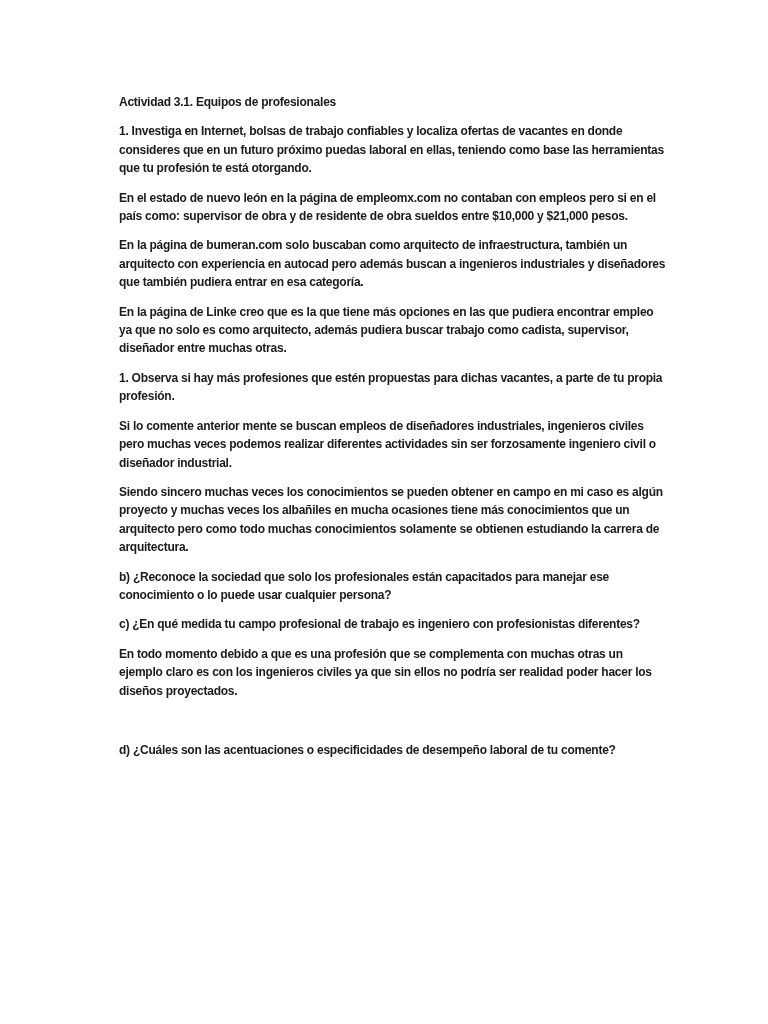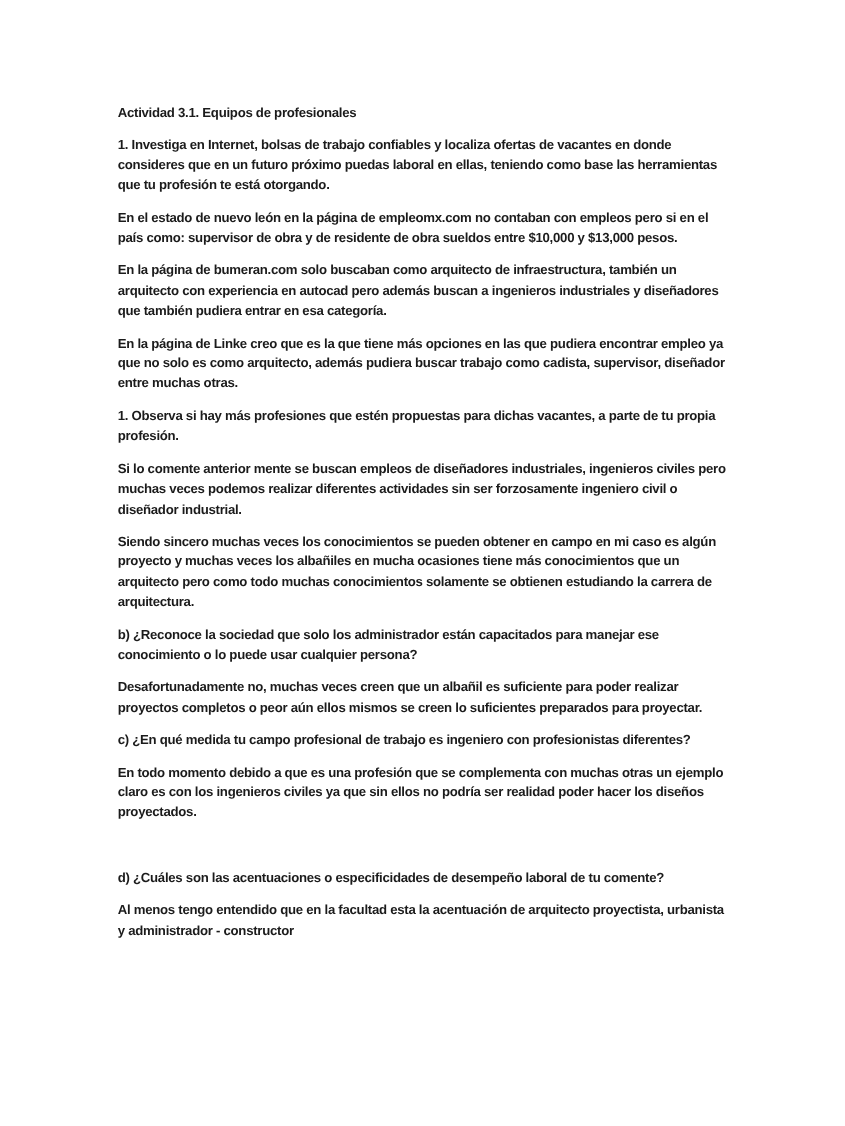--- a/index.html
+++ b/index.html
@@ -17,40 +17,38 @@
     width: 560px;
     color: #1b1b1b;
     font-family: "Liberation Sans", sans-serif;
     font-weight: 700;
     font-size: 12px;
     line-height: 18.4px;
     letter-spacing: -0.25px;
     text-align: left;
   }
   .doc-page p {
-    margin: 0 0 11px 0;
+    margin: 0 0 11px 12px;
   }
   .doc-title {
     font-size: 12px;
   }
   .extra-gap {
     margin-top: 41px !important;
   }
 </style>
 </head>
 <body>
 
 <div class="doc-page">
   <p class="doc-title">Actividad 3.1. Equipos de profesionales</p>
   <p>1. Investiga en Internet, bolsas de trabajo confiables y localiza ofertas de vacantes en donde consideres que en un futuro próximo puedas laboral en ellas, teniendo como base las herramientas que tu profesión te está otorgando.</p>
-  <p>En el estado de nuevo león en la página de empleomx.com no contaban con empleos pero si en el país como: supervisor de obra y de residente de obra sueldos entre $10,000 y $13,000 pesos.</p>
+  <p>En el estado de nuevo león en la página de empleomx.com no contaban con empleos pero si en el país como: supervisor de obra y de residente de obra sueldos entre $10,000 y $21,000 pesos.</p>
   <p>En la página de bumeran.com solo buscaban como arquitecto de infraestructura, también un arquitecto con experiencia en autocad pero además buscan a ingenieros industriales y diseñadores que también pudiera entrar en esa categoría.</p>
   <p>En la página de Linke creo que es la que tiene más opciones en las que pudiera encontrar empleo ya que no solo es como arquitecto, además pudiera buscar trabajo como cadista, supervisor, diseñador entre muchas otras.</p>
   <p>1. Observa si hay más profesiones que estén propuestas para dichas vacantes, a parte de tu propia profesión.</p>
   <p>Si lo comente anterior mente se buscan empleos de diseñadores industriales, ingenieros civiles pero muchas veces podemos realizar diferentes actividades sin ser forzosamente ingeniero civil o diseñador industrial.</p>
   <p>Siendo sincero muchas veces los conocimientos se pueden obtener en campo en mi caso es algún proyecto y muchas veces los albañiles en mucha ocasiones tiene más conocimientos que un arquitecto pero como todo muchas conocimientos solamente se obtienen estudiando la carrera de arquitectura.</p>
-  <p>b) ¿Reconoce la sociedad que solo los administrador están capacitados para manejar ese conocimiento o lo puede usar cualquier persona?</p>
-  <p>Desafortunadamente no, muchas veces creen que un albañil es suficiente para poder realizar proyectos completos o peor aún ellos mismos se creen lo suficientes preparados para proyectar.</p>
+  <p>b) ¿Reconoce la sociedad que solo los profesionales están capacitados para manejar ese conocimiento o lo puede usar cualquier persona?</p>
   <p>c) ¿En qué medida tu campo profesional de trabajo es ingeniero con profesionistas diferentes?</p>
   <p>En todo momento debido a que es una profesión que se complementa con muchas otras un ejemplo claro es con los ingenieros civiles ya que sin ellos no podría ser realidad poder hacer los diseños proyectados.</p>
   <p class="extra-gap">d) ¿Cuáles son las acentuaciones o especificidades de desempeño laboral de tu comente?</p>
-  <p>Al menos tengo entendido que en la facultad esta la acentuación de arquitecto proyectista, urbanista y administrador - constructor</p>
 </div>
 
 </body></html>

